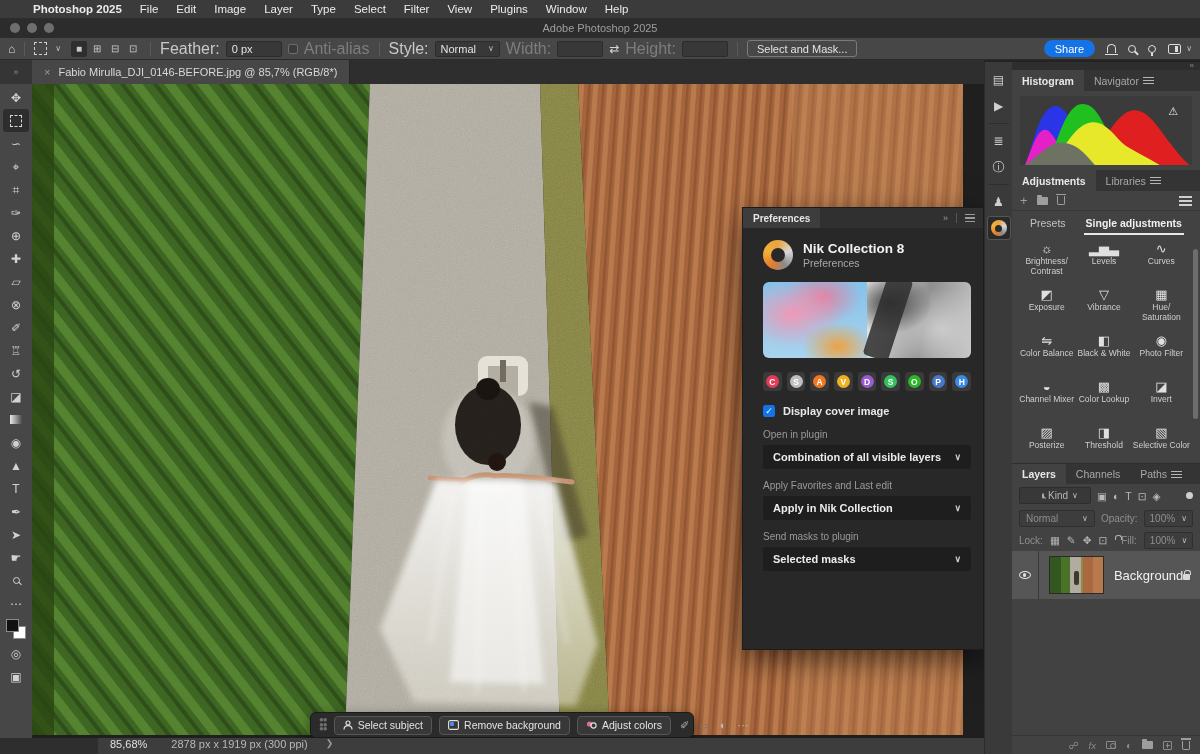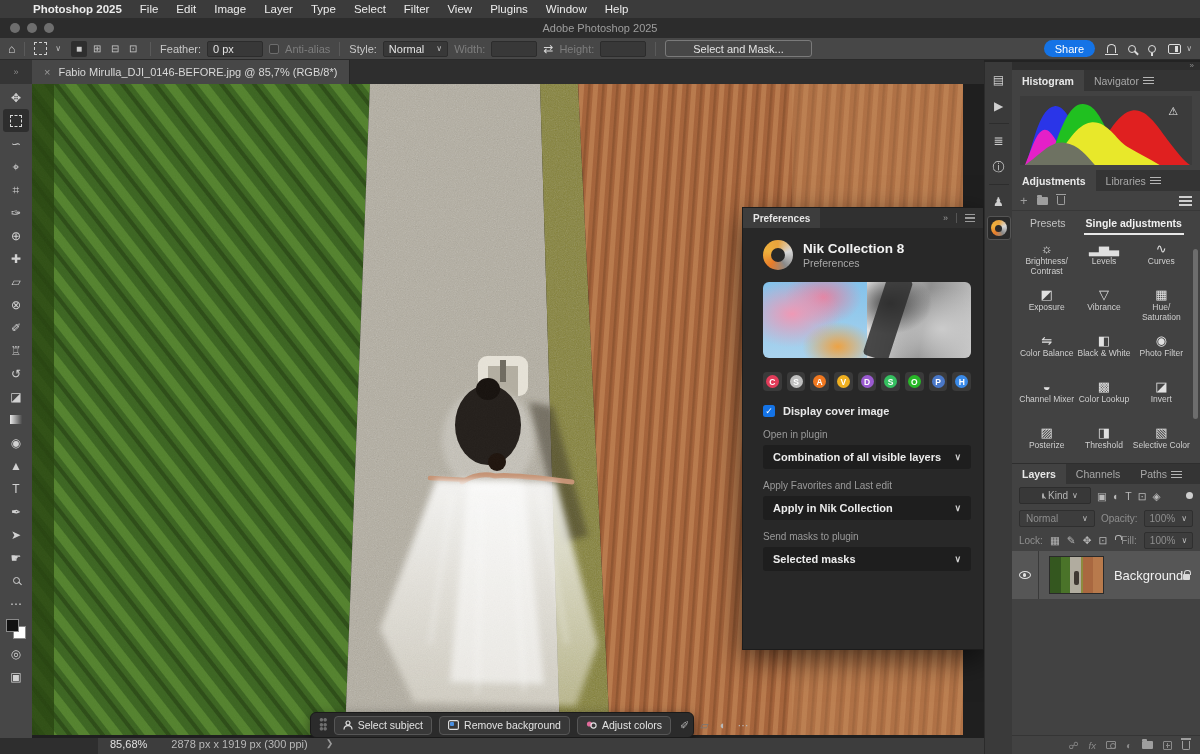--- a/index.html
+++ b/index.html
@@ -21,27 +21,27 @@
 
   
   #optionsbar { left:0; top:38px; width:1200px; height:22px; background:#474747; border-bottom:1px solid #2a2a2a; display:flex; align-items:center; gap:6px; padding:0 8px; color:#cfcfcf; }
   .ob-sep { width:1px; height:14px; background:#5a5a5a; margin:0 3px; }
   .ob-ico { font-size:12px; color:#d6d6d6; line-height:1; }
   .marquee-swatch { width:13px; height:13px; border:1px dashed #cfcfcf; display:inline-block; }
   .caret { font-size:8px; color:#bdbdbd; margin-left:2px; }
   .selops { display:flex; gap:2px; margin-left:4px; }
   .selop { width:16px; height:16px; display:flex; align-items:center; justify-content:center; font-size:10px; color:#c9c9c9; border-radius:2px; }
   .selop.active { background:#2e2e2e; }
-  .ob-lbl { font-size:11px; color:#c9c9c9; white-space:nowrap; }
+  .ob-lbl { font-size:16px; color:#c9c9c9; white-space:nowrap; }
   .ob-lbl.dim { color:#7d7d7d; }
   .ob-input { background:#383838; border:1px solid #2c2c2c; border-radius:2px; height:16px; min-width:56px; color:#e3e3e3; font-size:11px; padding:0 5px; display:flex; align-items:center; }
   .ob-input.short { min-width:46px; }
   .ob-check { width:10px; height:10px; border:1px solid #6d6d6d; border-radius:2px; background:#3b3b3b; }
   .ob-select { background:#383838; border:1px solid #2c2c2c; border-radius:2px; height:16px; color:#e3e3e3; font-size:11px; padding:0 5px; display:flex; align-items:center; gap:10px; }
-  .ob-btn { border:1px solid #7a7a7a; border-radius:3px; height:17px; padding:0 27px; display:flex; align-items:center; font-size:11px; color:#e3e3e3; }
+  .ob-btn { border:1px solid #7a7a7a; border-radius:3px; height:17px; padding:0 9px; display:flex; align-items:center; font-size:11px; color:#e3e3e3; }
   #ob-right { margin-left:auto; display:flex; align-items:center; gap:12px; }
   .share-btn { background:#1473e6; color:#fff; border-radius:9px; height:17px; padding:0 11px; display:flex; align-items:center; font-size:11px; }
   .i-bell { width:9px; height:9px; border:1.4px solid #dcdcdc; border-bottom:none; border-radius:5px 5px 0 0; position:relative; }
   .i-bell::after { content:''; position:absolute; left:-3px; bottom:-2px; width:13px; height:1.5px; background:#dcdcdc; }
   .i-mag { width:8px; height:8px; border:1.4px solid #dcdcdc; border-radius:50%; position:relative; }
   .i-mag::after { content:''; position:absolute; width:5px; height:1.5px; background:#dcdcdc; right:-4px; bottom:-2px; transform:rotate(45deg); }
   .i-bulb { width:8px; height:8px; border:1.4px solid #dcdcdc; border-radius:50%; position:relative; }
   .i-bulb::after { content:''; position:absolute; left:2px; bottom:-4px; width:2px; height:3px; background:#dcdcdc; }
   .i-ws { width:13px; height:10px; border:1.4px solid #dcdcdc; border-radius:2px; position:relative; }
   .i-ws::after { content:''; position:absolute; right:2px; top:1px; bottom:1px; width:3px; background:#dcdcdc; }

